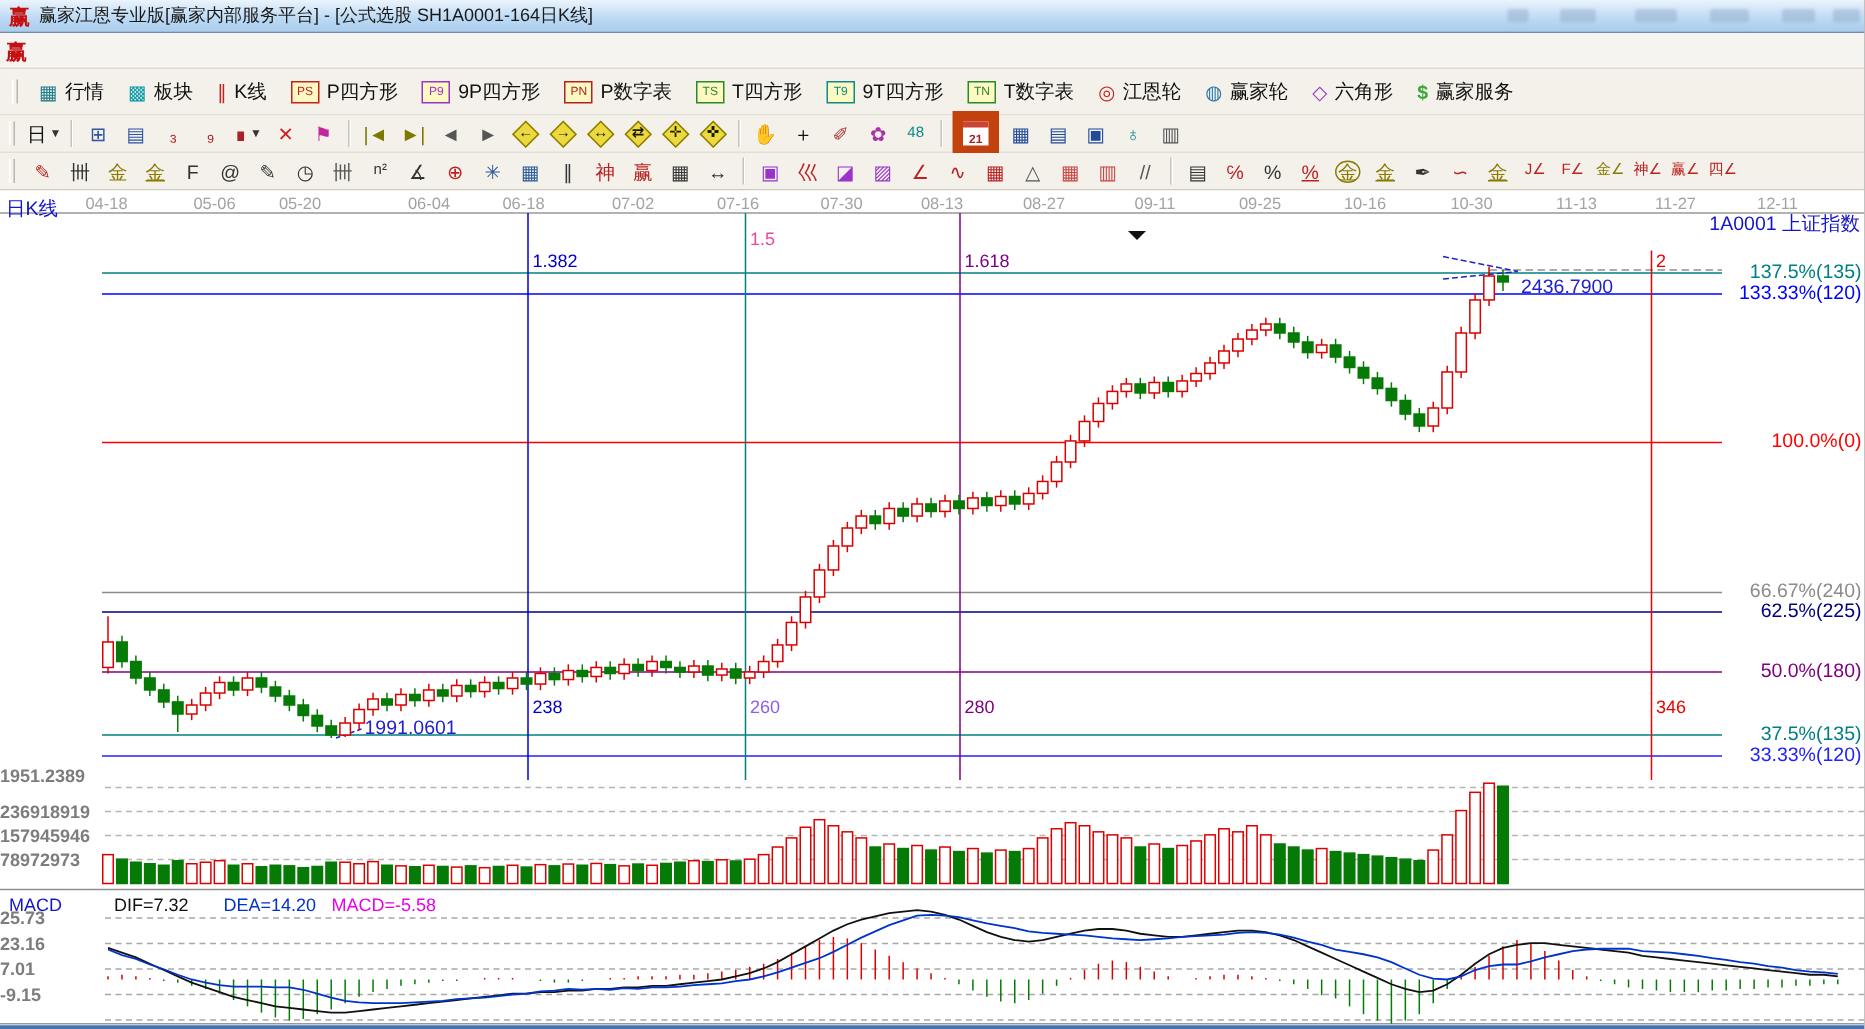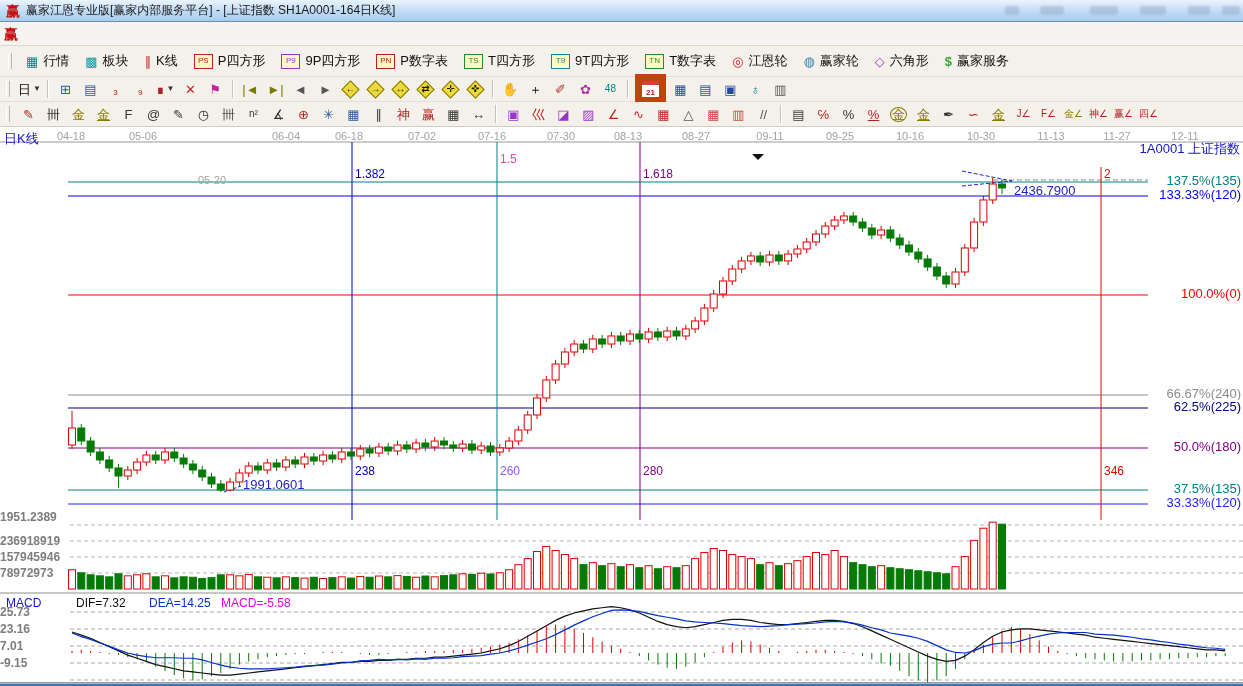--- a/index.html
+++ b/index.html
@@ -50,21 +50,21 @@
   .price-lbl{color:#2222cc;font-size:13px;}
   .axis-num{left:0;width:64px;text-align:left;color:#7d7d7d;font-size:12px;font-weight:bold;}
   .macd-h{top:470px;font-size:12px;}
 </style>
 </head>
 <body>
 
 <div class="app">
   <div class="titlebar">
     <span class="logo">赢</span>
-    <span>赢家江恩专业版[赢家内部服务平台] - [上证指数  SH1A0001-164日K线]</span>
+    <span>赢家江恩专业版[赢家内部服务平台] - [公式选股  SH1A0001-164日K线]</span>
     <div id="ghosts">
         <div class="ghost" style="left: 1005px; width: 14px;"></div>
         <div class="ghost" style="left: 1040px; width: 24px;"></div>
         <div class="ghost" style="left: 1090px; width: 28px;"></div>
         <div class="ghost" style="left: 1140px; width: 26px;"></div>
         <div class="ghost" style="left: 1188px; width: 22px;"></div>
         <div class="ghost" style="left: 1222px; width: 18px;"></div>
       </div>
   </div>
 
@@ -850,21 +850,21 @@
           <line x1="1225.2" y1="653" x2="1225.2" y2="656.156" stroke="#067a06" stroke-width="1"></line>
           <polyline points="72,631.96 81.3,635.116 90.6,638.272 99.9,642.48 109.2,646.688 118.5,650.896 127.80000000000001,655.104 137.10000000000002,658.26 146.4,661.416 155.7,664.572 165,666.676 174.3,668.78 183.60000000000002,670.884 192.9,671.936 202.20000000000002,672.988 211.5,674.04 220.8,675.092 230.10000000000002,675.092 239.4,674.04 248.70000000000002,672.988 258,671.936 267.3,670.884 276.6,669.832 285.9,668.78 295.20000000000005,667.728 304.5,666.676 313.8,665.624 323.1,664.572 332.40000000000003,663.52 341.70000000000005,662.468 351,662.468 360.3,661.416 369.6,661.416 378.90000000000003,660.364 388.20000000000005,660.364 397.5,659.312 406.8,659.312 416.1,658.26 425.40000000000003,658.26 434.70000000000005,657.208 444,657.208 453.3,656.156 462.6,655.104 471.90000000000003,654.052 481.20000000000005,653 490.50000000000006,650.896 499.8,648.792 509.1,645.636 518.4000000000001,641.428 527.7,636.168 537,630.908 546.3,625.648 555.6,620.388 564.9000000000001,616.18 574.2,613.024 583.5,610.92 592.8000000000001,608.816 602.1,607.764 611.4000000000001,606.712 620.7,607.764 630,609.8679999999999 639.3000000000001,613.024 648.6,617.232 657.9000000000001,621.44 667.2,624.596 676.5,626.7 685.8000000000001,627.752 695.1,626.7 704.4000000000001,624.596 713.7,622.492 723,620.388 732.3000000000001,619.336 741.6,619.336 750.9000000000001,620.388 760.2,622.492 769.5,623.544 778.8000000000001,624.596 788.1,624.596 797.4000000000001,623.544 806.7,622.492 816,621.44 825.3000000000001,620.388 834.6,620.388 843.9000000000001,621.44 853.2,623.544 862.5000000000001,626.7 871.8000000000001,630.908 881.1,635.116 890.4000000000001,639.324 899.7,643.532 909.0000000000001,647.74 918.3000000000001,651.948 927.6,656.156 936.9000000000001,659.312 946.2,661.416 955.5000000000001,660.364 964.8000000000001,656.156 974.1,649.844 983.4000000000001,642.48 992.7,636.168 1002.0000000000001,631.96 1011.3000000000001,629.856 1020.6,628.804 1029.9,628.804 1039.2,629.856 1048.5,630.908 1057.8000000000002,631.96 1067.1,633.012 1076.4,634.064 1085.7,635.116 1095,637.22 1104.3000000000002,638.272 1113.6000000000001,639.324 1122.9,640.376 1132.2,641.428 1141.5,642.48 1150.8000000000002,643.532 1160.1000000000001,644.584 1169.4,645.636 1178.7,646.688 1188,647.74 1197.3000000000002,648.792 1206.6000000000001,649.844 1215.9,649.844 1225.2,650.896" fill="none" stroke="#111111" stroke-width="1.2"></polyline>
           <polyline points="72,633.012 81.3,636.694 90.6,639.324 99.9,643.006 109.2,646.162 118.5,649.844 127.80000000000001,653 137.10000000000002,655.104 146.4,656.682 155.7,657.734 165,657.734 174.3,657.734 183.60000000000002,658.26 192.9,658.26 202.20000000000002,659.838 211.5,662.468 220.8,665.098 230.10000000000002,667.202 239.4,668.254 248.70000000000002,668.78 258,668.78 267.3,668.78 276.6,668.254 285.9,667.728 295.20000000000005,667.202 304.5,666.15 313.8,665.624 323.1,665.098 332.40000000000003,664.046 341.70000000000005,662.994 351,662.468 360.3,660.89 369.6,660.364 378.90000000000003,659.312 388.20000000000005,659.838 397.5,659.312 406.8,659.838 416.1,658.786 425.40000000000003,659.312 434.70000000000005,658.26 444,658.26 453.3,657.734 462.6,656.682 471.90000000000003,656.156 481.20000000000005,655.63 490.50000000000006,654.052 499.8,653 509.1,650.896 518.4000000000001,648.266 527.7,645.11 537,641.954 546.3,638.798 555.6,634.59 564.9000000000001,629.856 574.2,625.122 583.5,620.914 592.8000000000001,616.706 602.1,613.55 611.4000000000001,610.394 620.7,609.8679999999999 630,610.394 639.3000000000001,611.446 648.6,613.55 657.9000000000001,615.654 667.2,617.232 676.5,618.81 685.8000000000001,620.914 695.1,621.966 704.4000000000001,622.492 713.7,623.018 723,623.544 732.3000000000001,624.596 741.6,625.648 750.9000000000001,626.174 760.2,626.7 769.5,626.174 778.8000000000001,625.648 788.1,624.596 797.4000000000001,624.07 806.7,623.544 816,623.018 825.3000000000001,621.966 834.6,621.44 843.9000000000001,621.966 853.2,623.018 862.5000000000001,625.122 871.8000000000001,627.752 881.1,629.856 890.4000000000001,633.012 899.7,634.59 909.0000000000001,636.168 918.3000000000001,638.272 927.6,641.428 936.9000000000001,645.636 946.2,649.844 955.5000000000001,652.474 964.8000000000001,653 974.1,650.896 983.4000000000001,646.688 992.7,644.058 1002.0000000000001,643.006 1011.3000000000001,643.006 1020.6,640.902 1029.9,638.272 1039.2,636.168 1048.5,634.064 1057.8000000000002,633.012 1067.1,632.486 1076.4,632.486 1085.7,632.486 1095,634.064 1104.3000000000002,634.59 1113.6000000000001,635.116 1122.9,636.168 1132.2,637.22 1141.5,638.798 1150.8000000000002,639.85 1160.1000000000001,641.428 1169.4,642.48 1178.7,644.058 1188,645.11 1197.3000000000002,646.688 1206.6000000000001,647.74 1215.9,648.266 1225.2,649.318" fill="none" stroke="#0033cc" stroke-width="1.2"></polyline>
         </g>
       </svg>
     <div class="abslbl kline-label">日K线</div>
     <div class="abslbl symbol-label">1A0001 上证指数</div>
     <div id="overlay-labels">
         <div class="abslbl date-tick" style="left: 71px;">04-18</div>
         <div class="abslbl date-tick" style="left: 143px;">05-06</div>
-        <div class="abslbl date-tick" style="left: 212px; margin-top: 44px;">05-20</div>
+        <div class="abslbl date-tick" style="left: 200px;">05-20</div>
         <div class="abslbl date-tick" style="left: 286px;">06-04</div>
         <div class="abslbl date-tick" style="left: 349px;">06-18</div>
         <div class="abslbl date-tick" style="left: 422px;">07-02</div>
         <div class="abslbl date-tick" style="left: 492px;">07-16</div>
         <div class="abslbl date-tick" style="left: 561px;">07-30</div>
         <div class="abslbl date-tick" style="left: 628px;">08-13</div>
         <div class="abslbl date-tick" style="left: 696px;">08-27</div>
         <div class="abslbl date-tick" style="left: 770px;">09-11</div>
         <div class="abslbl date-tick" style="left: 840px;">09-25</div>
         <div class="abslbl date-tick" style="left: 910px;">10-16</div>
@@ -894,16 +894,16 @@
         <div class="abslbl axis-num" style="top: 408px;">236918919</div>
         <div class="abslbl axis-num" style="top: 424px;">157945946</div>
         <div class="abslbl axis-num" style="top: 440px;">78972973</div>
         <div class="abslbl axis-num" style="top: 479px;">25.73</div>
         <div class="abslbl axis-num" style="top: 496px;">23.16</div>
         <div class="abslbl axis-num" style="top: 513px;">7.01</div>
         <div class="abslbl axis-num" style="top: 530px;">-9.15</div>
       </div>
     <span class="abslbl macd-h" style="left:6px;color:#1515c8;">MACD</span>
     <span class="abslbl macd-h" style="left:76px;color:#111;">DIF=7.32</span>
-    <span class="abslbl macd-h" style="left:149px;color:#0033cc;">DEA=14.25</span>
+    <span class="abslbl macd-h" style="left:149px;color:#0033cc;">DEA=14.20</span>
     <span class="abslbl macd-h" style="left:221px;color:#e800e8;">MACD=-5.58</span>
   </div>
 </div>
 
 </body></html>

